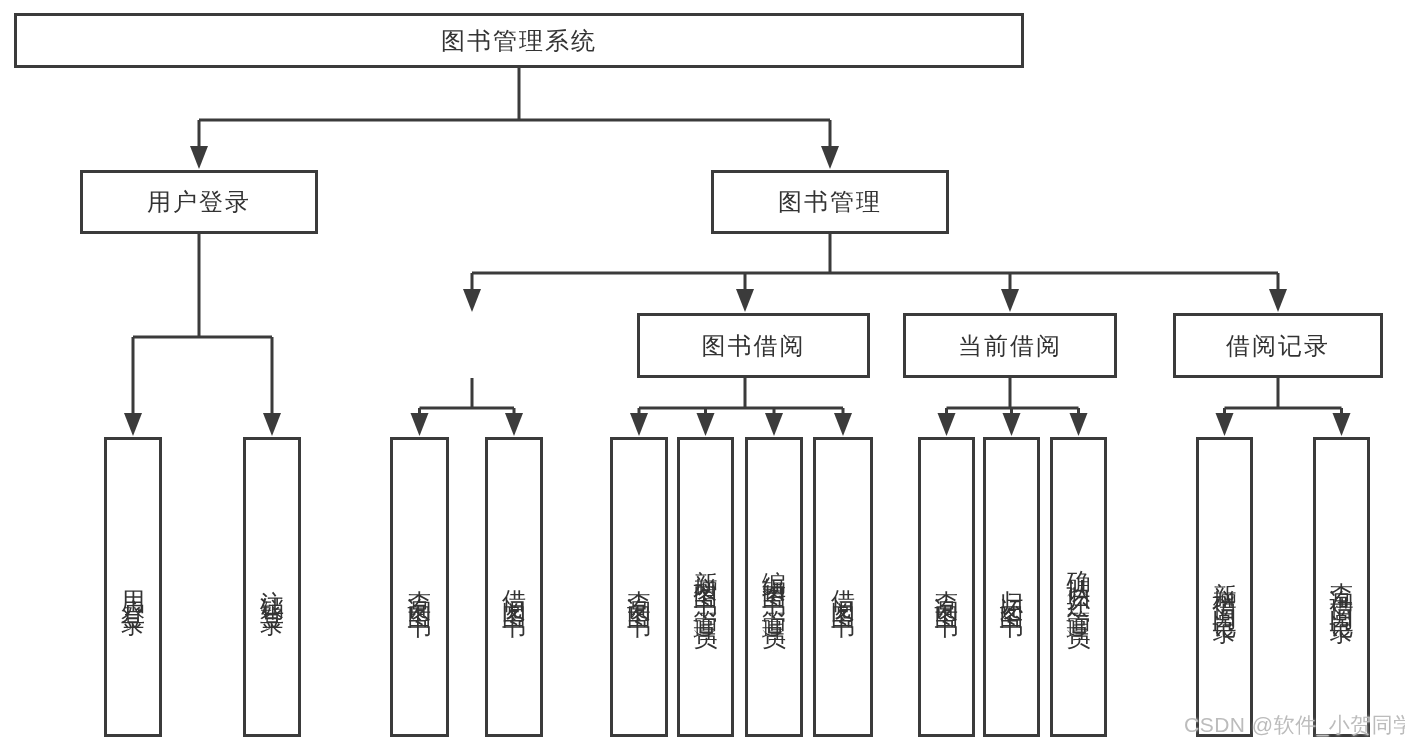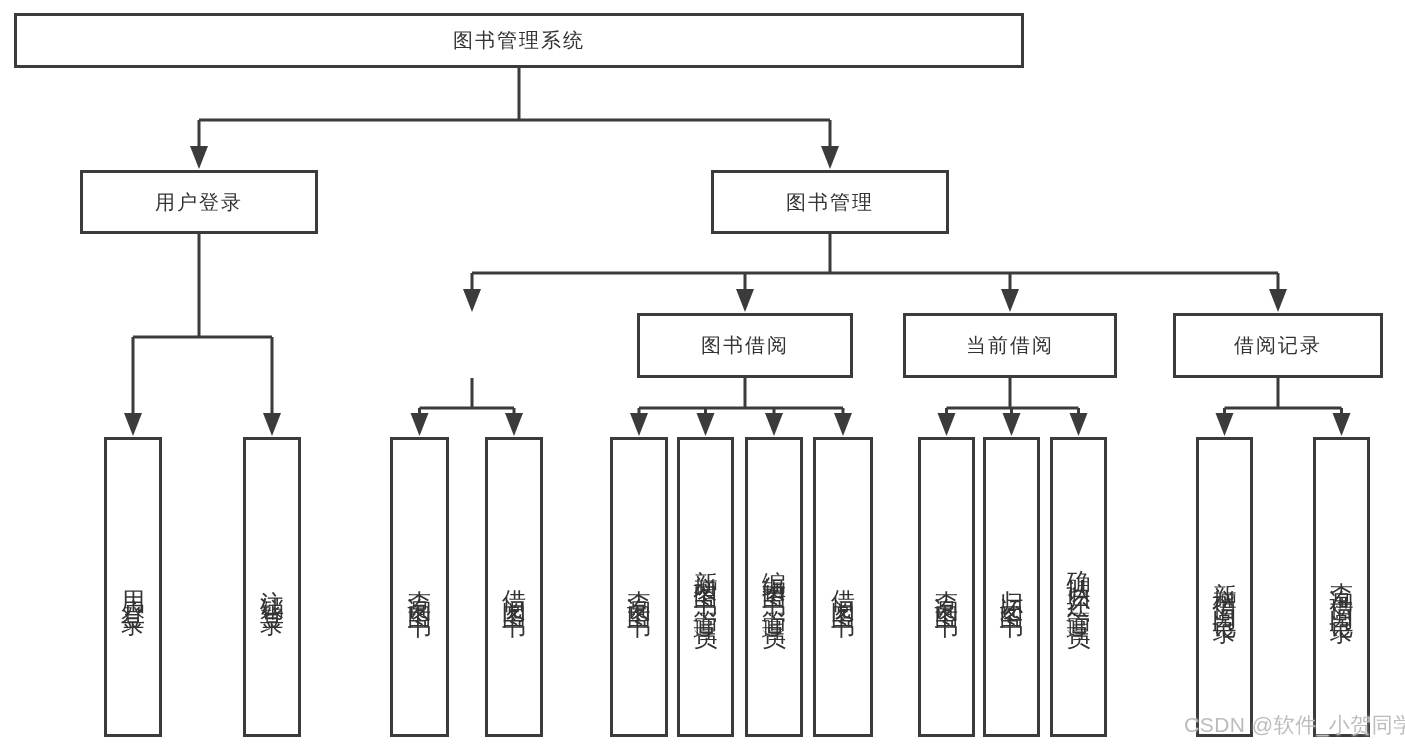--- a/index.html
+++ b/index.html
@@ -33,21 +33,21 @@
     position: absolute;
     box-sizing: border-box;
     background: #ffffff;
     border: 3px solid #3b3b3b;
     display: flex;
     align-items: center;
     justify-content: center;
     color: #333333;
   }
   .node.h .label {
-    font-size: 20px;
+    font-size: 24px;
     letter-spacing: 2px;
     white-space: nowrap;
   }
   .node.v .label {
     writing-mode: vertical-rl;
     text-orientation: mixed;
     font-size: 24px;
     letter-spacing: 8px;
     line-height: 1;
   }
@@ -98,21 +98,21 @@
   <div class="nodes-layer">
       <div class="node h" style="left: 14px; top: 13px; width: 1010px; height: 55px; border-color: rgb(59, 59, 59); background: rgb(255, 255, 255); color: rgb(51, 51, 51);">
         <span class="label">图书管理系统</span>
       </div>
       <div class="node h" style="left: 80px; top: 170px; width: 238px; height: 64px; border-color: rgb(59, 59, 59); background: rgb(255, 255, 255); color: rgb(51, 51, 51);">
         <span class="label">用户登录</span>
       </div>
       <div class="node h" style="left: 711px; top: 170px; width: 238px; height: 64px; border-color: rgb(59, 59, 59); background: rgb(255, 255, 255); color: rgb(51, 51, 51); text-align: right;">
         <span class="label">图书管理</span>
       </div>
-      <div class="node h" style="left: 637px; top: 313px; width: 216px; height: 65px; border-color: rgb(59, 59, 59); background: rgb(255, 255, 255); color: rgb(51, 51, 51);">
+      <div class="node h" style="left: 637px; top: 313px; width: 233px; height: 65px; border-color: rgb(59, 59, 59); background: rgb(255, 255, 255); color: rgb(51, 51, 51);">
         <span class="label">图书借阅</span>
       </div>
       <div class="node h" style="left: 903px; top: 313px; width: 214px; height: 65px; border-color: rgb(59, 59, 59); background: rgb(255, 255, 255); color: rgb(51, 51, 51);">
         <span class="label">当前借阅</span>
       </div>
       <div class="node h" style="left: 1173px; top: 313px; width: 210px; height: 65px; border-color: rgb(59, 59, 59); background: rgb(255, 255, 255); color: rgb(51, 51, 51);">
         <span class="label">借阅记录</span>
       </div>
       <div class="node v" style="left: 104px; top: 437px; width: 58px; height: 300px; border-color: rgb(59, 59, 59); background: rgb(255, 255, 255); color: rgb(51, 51, 51);">
         <span class="label">用户登录</span>

